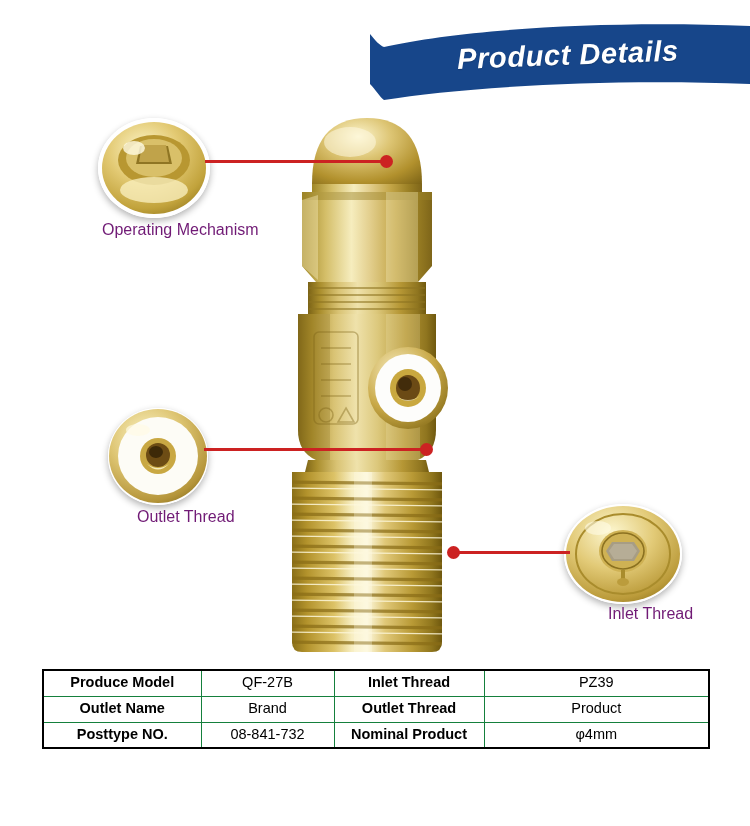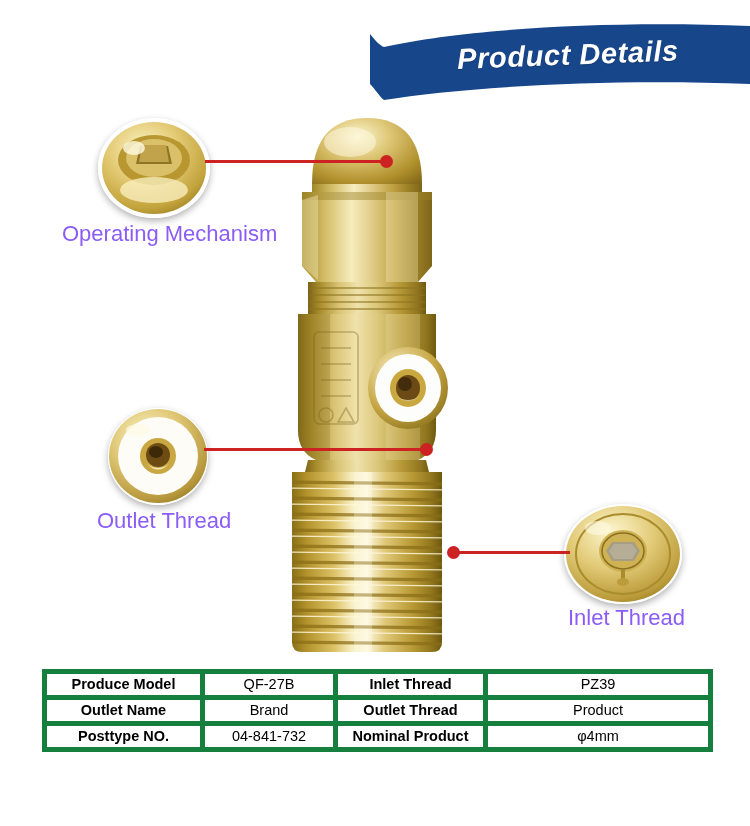--- a/index.html
+++ b/index.html
@@ -39,32 +39,32 @@
   .dot { position: absolute; width: 13px; height: 13px; border-radius: 50%; background: #cc2222; }
 
   .leader-op  { left: 205px; top: 160px; width: 180px; }
   .dot-op     { left: 380px; top: 155px; }
   .leader-out { left: 204px; top: 448px; width: 220px; }
   .dot-out    { left: 420px; top: 443px; }
   .leader-in  { left: 452px; top: 551px; width: 118px; }
   .dot-in     { left: 447px; top: 546px; }
 
   
-  .calloutlabel { position: absolute; color: #8b5cf6; font-size: 22px; white-space: nowrap; }
+  .calloutlabel { position: absolute; color: #701a75; font-size: 16px; white-space: nowrap; margin-left: 40px; }
   .lbl-op  { left: 62px;  top: 221px; }
   .lbl-out { left: 97px;  top: 508px; }
   .lbl-in  { left: 568px; top: 605px; }
 
   
   .spec-table {
     position: absolute; left: 42px; top: 669px; width: 666px;
     border-collapse: collapse; border: 2.5px solid #000; table-layout: fixed;
   }
   .spec-table td {
-    border: 5px solid #15803d; height: 26px; text-align: center;
+    border: 1px solid #15803d; height: 26px; text-align: center;
     color: #000; font-size: 14.5px; padding: 1px 3px; line-height: 1.1;
   }
   .spec-table td.k { font-weight: bold; }
   .col-k1 { width: 158px; } .col-v1 { width: 133px; }
   .col-k2 { width: 150px; } .col-v2 { width: 225px; }
 </style>
 </head>
 <body>
 
 <div id="page">
@@ -297,20 +297,20 @@
         <td>PZ39</td>
       </tr>
       <tr>
         <td class="k">Outlet Name</td>
         <td>Brand</td>
         <td class="k">Outlet Thread</td>
         <td>Product</td>
       </tr>
       <tr>
         <td class="k">Posttype NO.</td>
-        <td>04-841-732</td>
+        <td>08-841-732</td>
         <td class="k">Nominal Product</td>
         <td>φ4mm</td>
       </tr>
     </tbody>
   </table>
 
 </div>
 
 </body></html>

